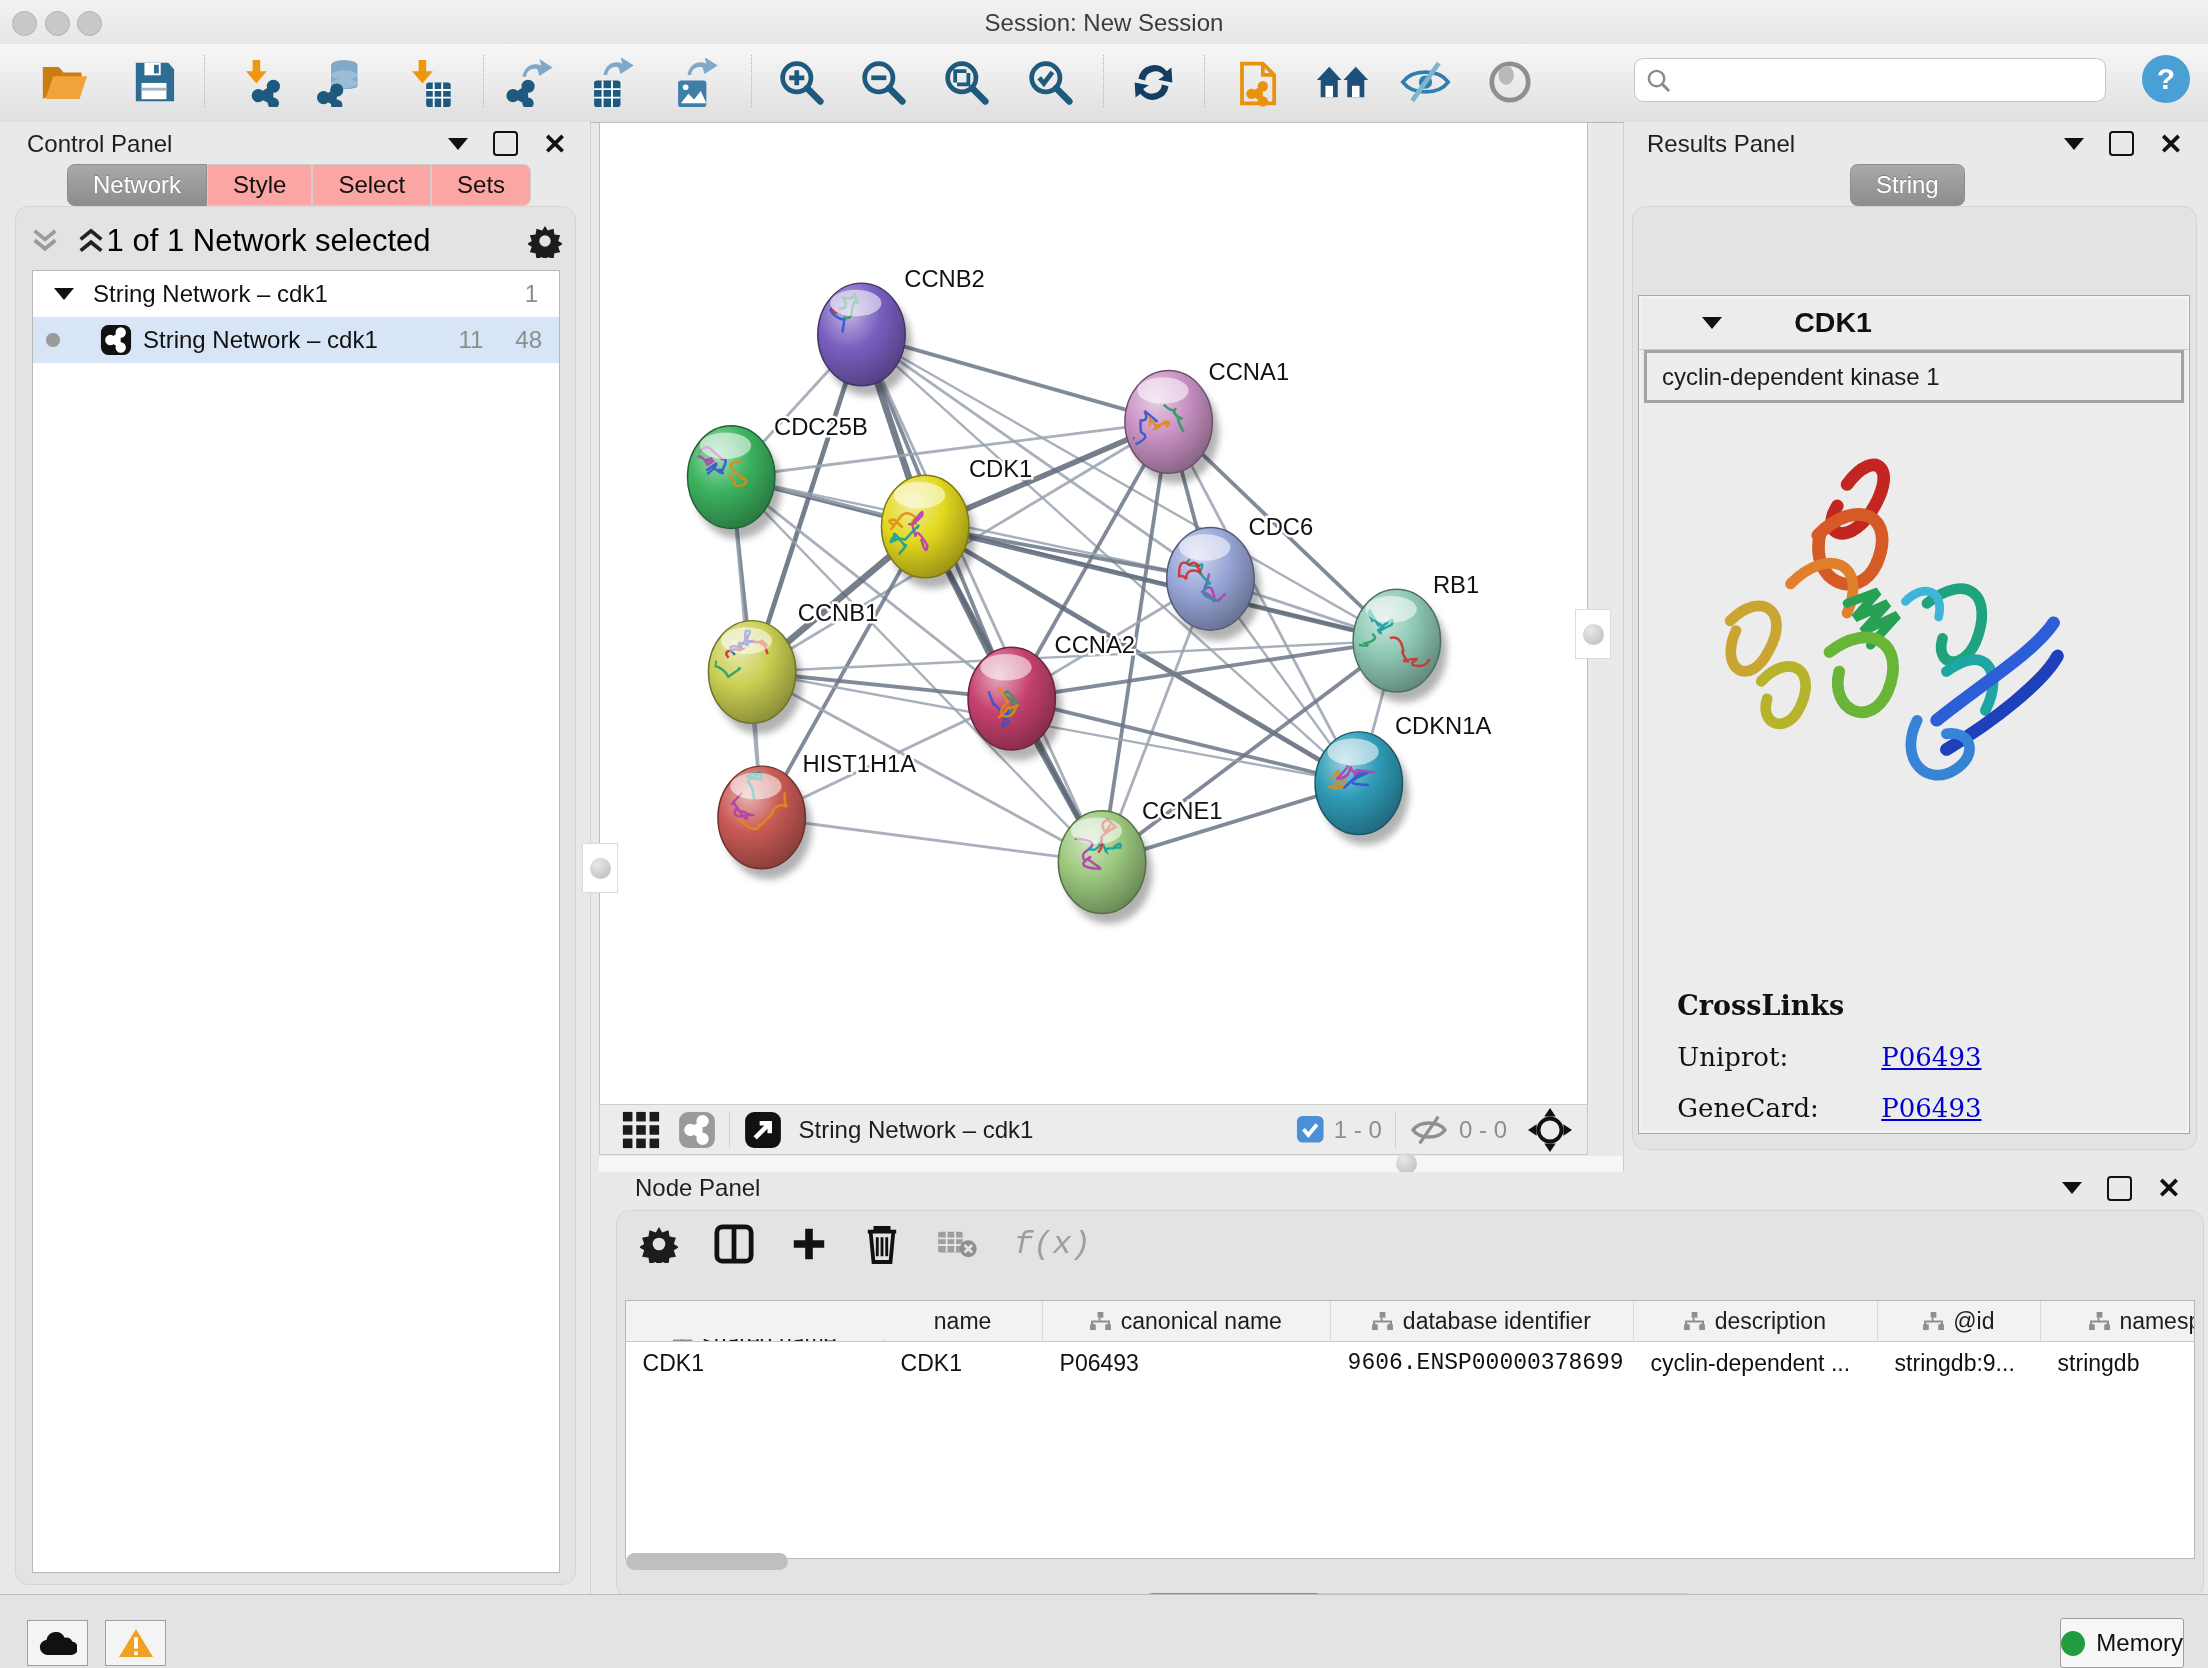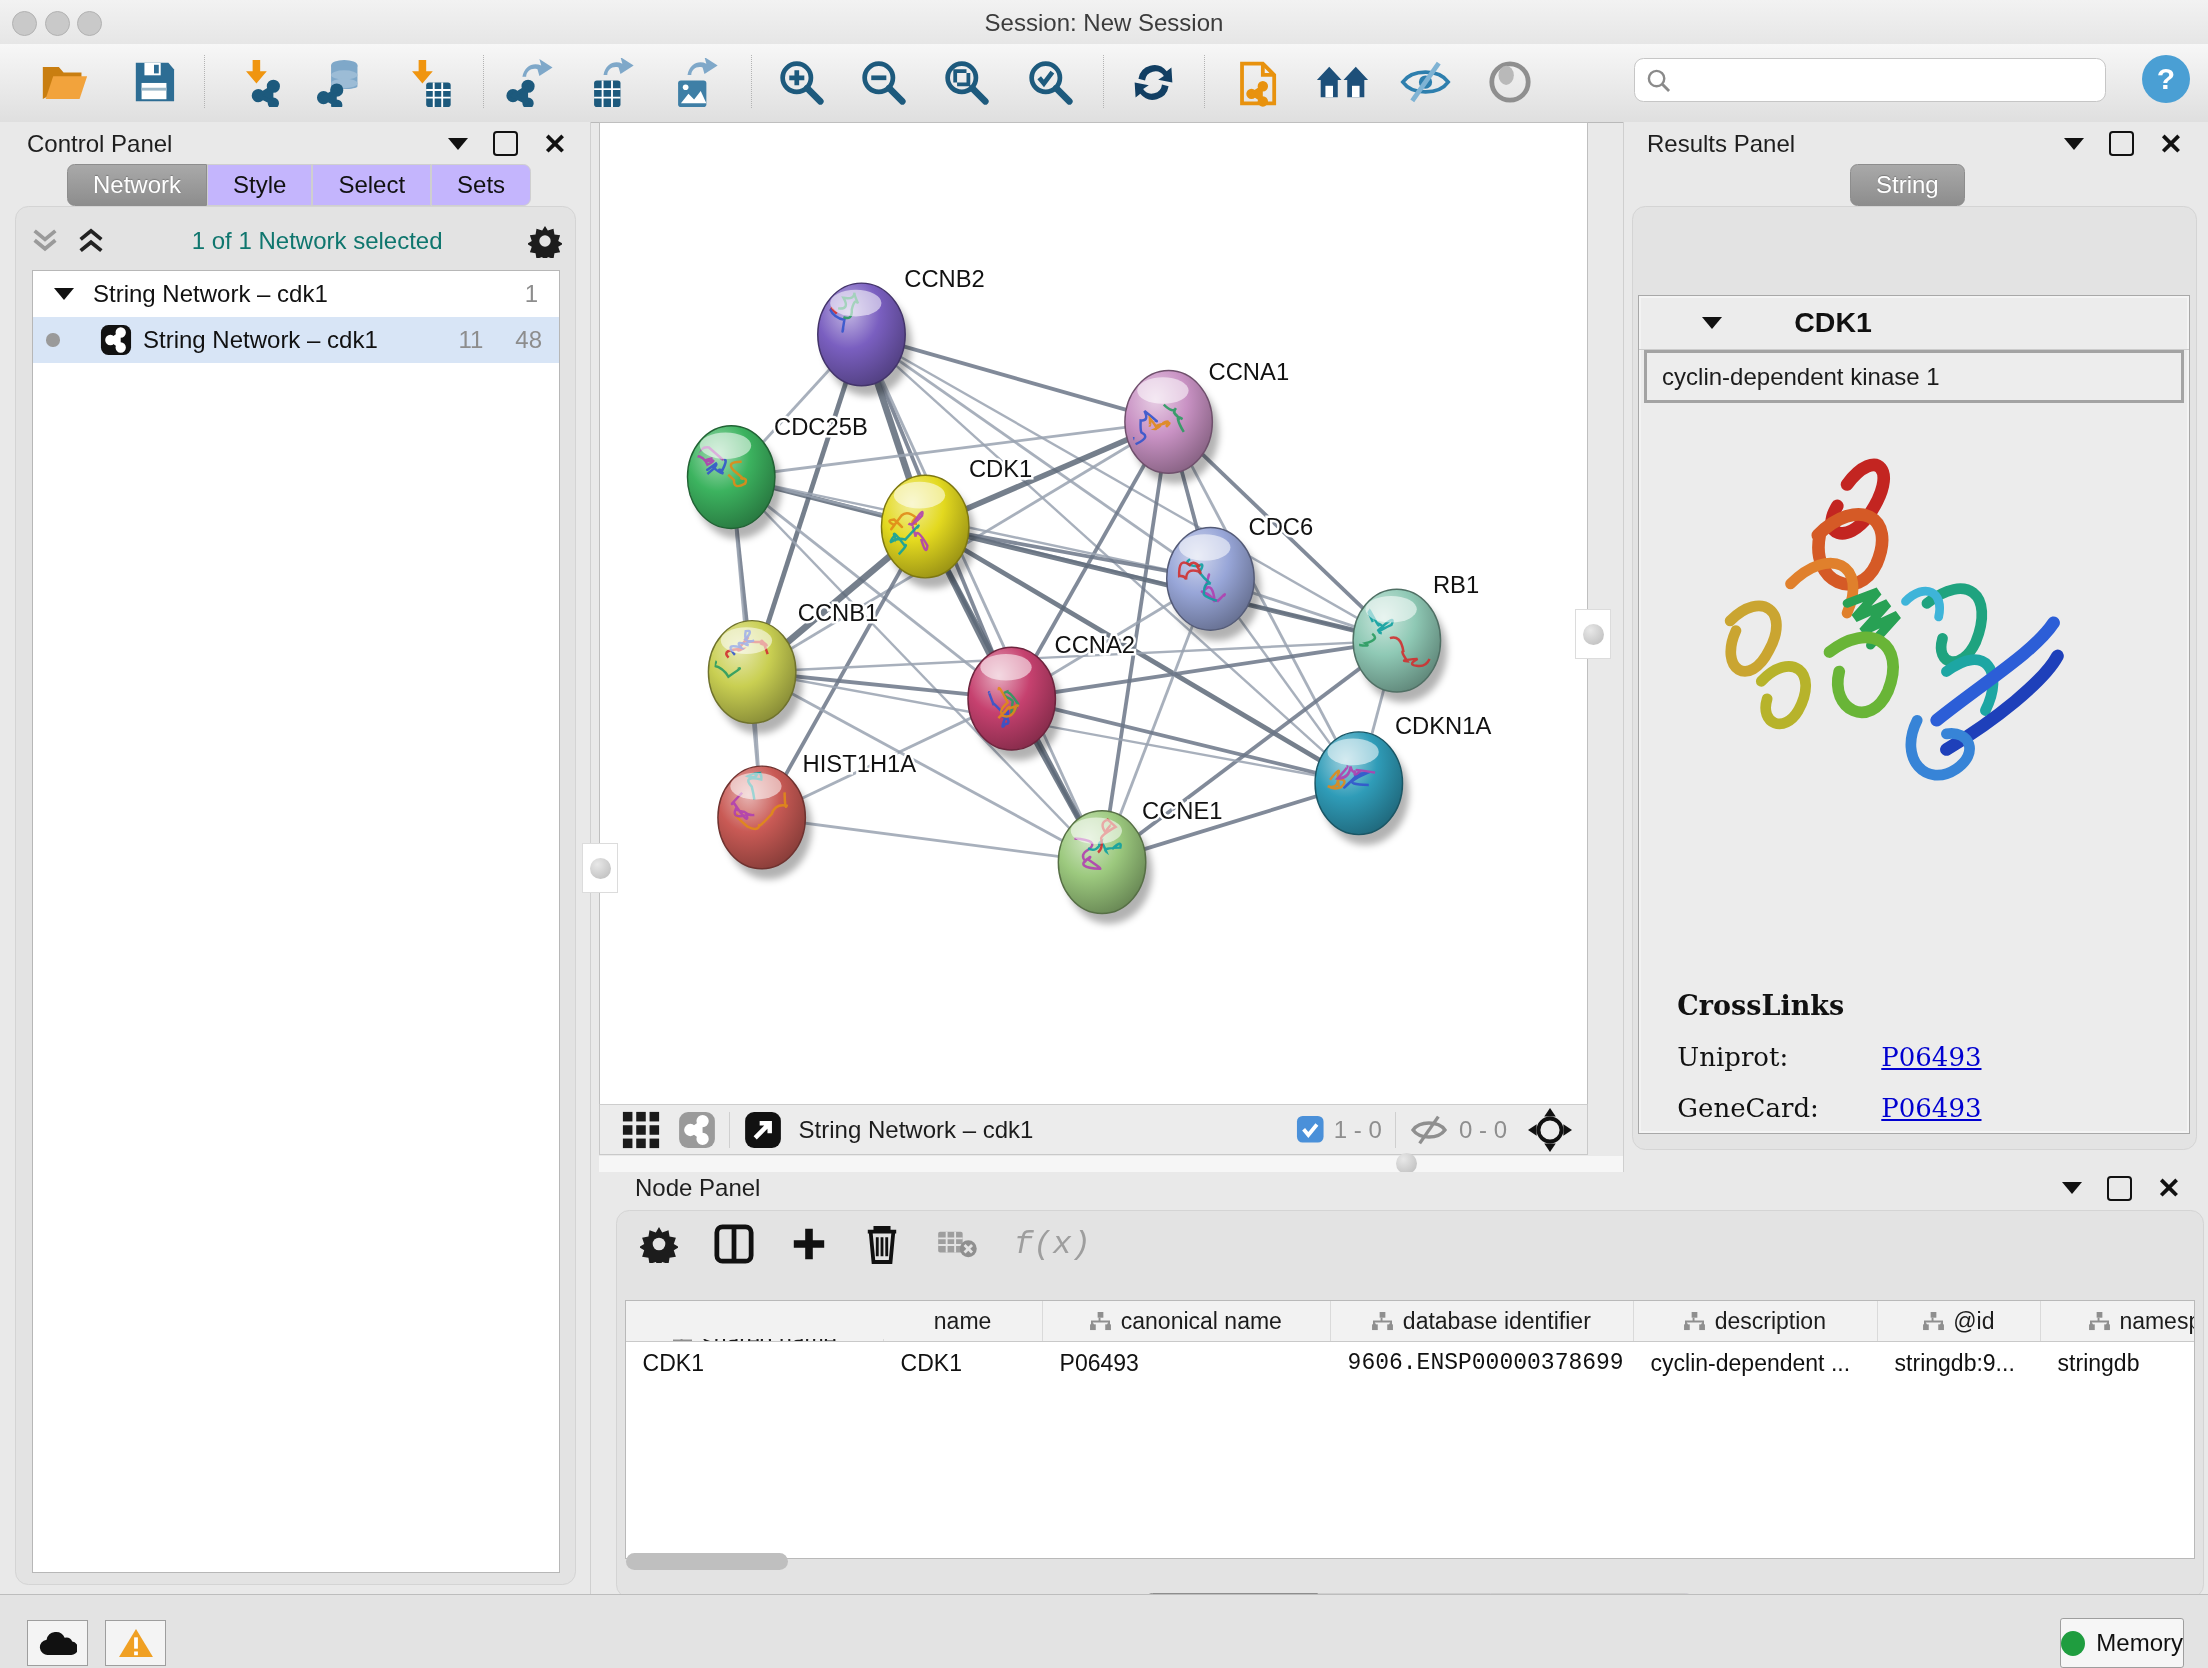--- a/index.html
+++ b/index.html
@@ -12,34 +12,34 @@
   .tbtn{position:absolute;top:7.6px;width:59px;height:61px;display:flex;align-items:center;justify-content:center;border-radius:7.6px;}
   .tsep{position:absolute;top:11.4px;height:53px;border-left:1.9px dotted #b3b3b3;}
   #search-field{position:absolute;left:1634px;top:14.3px;width:472px;height:44px;background:#fff;border:1px solid #c6c6c6;border-radius:9.5px;display:flex;align-items:center;padding-left:11.4px;box-sizing:border-box;}
   #help-btn{position:absolute;left:2142px;top:11.4px;width:48px;height:48px;border-radius:50%;background:#4a9fd4;color:#fff;font-size:30px;font-weight:bold;display:flex;align-items:center;justify-content:center;}
   
   .panel-title{font-size:24px;color:#1e1e1e;}
   .pctrl{display:flex;align-items:center;gap:25px;}
   .sqbtn{width:21px;height:21px;border:2.9px solid #111;border-radius:3.8px;}
   .xbtn{font-size:28.5px;font-weight:bold;color:#111;line-height:1;}
   .tri{width:0;height:0;border-left:10.5px solid transparent;border-right:10.5px solid transparent;border-top:12.4px solid #111;}
-  .tab{height:40px;padding:0 25px;display:flex;align-items:center;justify-content:center;font-size:24px;background:#c4b5fd;color:#111;border:1px solid #cfcfcf;}
+  .tab{height:40px;padding:0 25px;display:flex;align-items:center;justify-content:center;font-size:24px;background:#fca5a5;color:#111;border:1px solid #cfcfcf;}
   .tab.active{background:linear-gradient(#a9a9a9,#8d8d8d);color:#fff;border-color:#8d8d8d;text-shadow:0 -1px 1px rgba(0,0,0,.25);}
   .graybox{background:#e3e3e3;border:1px solid #d4d4d4;border-radius:13.3px;}
   .handle{position:absolute;width:34px;height:48px;background:#fff;border:1px solid #dcdcdc;display:flex;align-items:center;justify-content:center;}
   .handle .dot,.dotonly{width:21px;height:21px;border-radius:50%;background:radial-gradient(circle at 35% 30%,#e8e8e8,#b9b9b9);}
   
   #control-panel{position:absolute;left:0;top:122px;width:590px;height:1472px;background:#e9e9e9;border-right:1px solid #d0d0d0;}
   #cp-header{position:absolute;left:27px;right:23px;top:7.6px;display:flex;justify-content:space-between;align-items:center;}
   #cp-tabs{position:absolute;left:67px;top:42px;display:flex;}
   #cp-tabs .tab:first-child{border-radius:7.6px 0 0 7.6px;}
   #cp-tabs .tab:last-child{border-radius:0 7.6px 7.6px 0;}
   #cp-box{position:absolute;left:15px;top:84px;width:559px;height:1377px;}
   #cp-toolrow{position:absolute;left:13.3px;top:13.3px;right:13.3px;height:42px;display:flex;align-items:center;}
-  #cp-status{flex:1;text-align:center;font-size:24px;color:#0f766e;}
+  #cp-status{flex:1;font-size:31px;color:#000000;}
   #cp-tree{position:absolute;left:16px;top:63px;width:526px;height:1301px;background:#fff;border:1.9px solid #b7b7b7;}
   .tree-row{display:flex;align-items:center;height:46px;font-size:24px;color:#111;}
   .tree-row.selected{background:#d8e5f6;}
   .tree-num{color:#8d8d8d;}
   
   #network-panel{position:absolute;left:599px;top:122px;width:987px;height:982px;background:#fff;border:1px solid #bfbfbf;box-sizing:content-box;}
   #net-footer{position:absolute;left:599px;top:1104px;width:989px;height:51px;background:#ececec;border:1px solid #c9c9c9;border-top:1px solid #cdcdcd;box-sizing:border-box;display:flex;align-items:center;}
   .nf-sep{height:36px;border-left:1px solid #cfcfcf;margin:0 13.3px;}
   .nf-count{font-size:24px;color:#8e8e8e;margin-left:9.5px;}
   #net-title{font-size:24px;color:#1c1c1c;margin-left:17px;}

